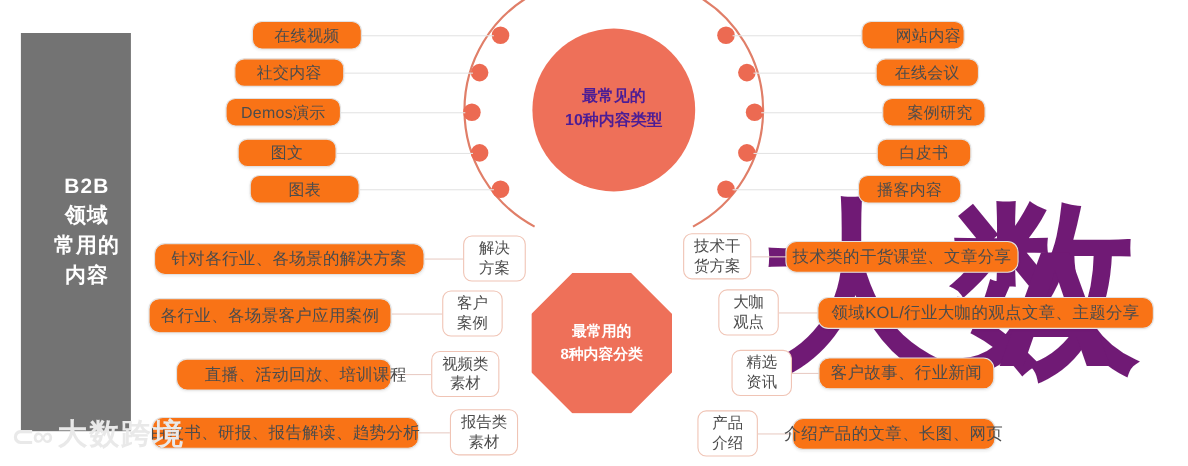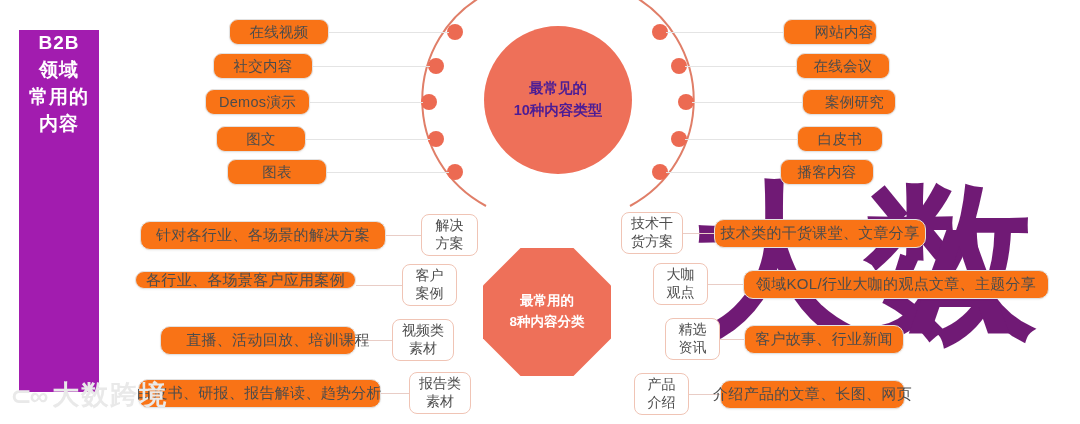--- a/index.html
+++ b/index.html
@@ -12,22 +12,22 @@
   #stage{position:relative;width:1080px;height:424px;overflow:hidden;background:#fff;}
 
   
   .wm{position:absolute;color:#701a75;font-weight:700;user-select:none;pointer-events:none;}
   .wm.w1{left:690px;top:150px;font-size:170px;letter-spacing:6px;transform:rotate(0deg);}
   .wm.w2{left:905px;top:195px;font-size:150px;}
 
   
   #sidebar{
     position:absolute;left:19px;top:30px;width:80px;height:362px;
-    background:#a21caf;
-    display:flex;justify-content:center;
+    background:#737373;
+    display:flex;align-items:center;justify-content:center;padding-left:20px;
   }
   #sidebar .stext{
     color:#ffffff;font-size:19px;font-weight:700;line-height:1.42;
     text-align:center;letter-spacing:1px;
   }
 
   
   .pill{
     position:absolute;box-sizing:border-box;
     background:#f97316;border:1px solid #e2e2e2;border-radius:9px;
@@ -197,21 +197,21 @@
   </div>
 
   <div class="conn" style="left:386px;top:235px;width:35px;"></div>
   <div class="conn" style="left:356px;top:285px;width:46px;"></div>
   <div class="conn" style="left:356px;top:340px;width:36px;"></div>
   <div class="conn" style="left:381px;top:393px;width:28px;"></div>
 
   <div class="pill desc" style="left:140px;top:221px;width:246px;height:29px;">
     <span>针对各行业、各场景的解决方案</span>
   </div>
-  <div class="pill desc" style="left:135px;top:271px;width:221px;height:18px;">
+  <div class="pill desc" style="left:135px;top:271px;width:221px;height:32px;">
     <span>各行业、各场景客户应用案例</span>
   </div>
   <div class="pill desc" style="left:160px;top:326px;width:196px;height:29px;padding-left:40px;">
     <span>直播、活动回放、培训课程</span>
   </div>
   <div class="pill desc" style="left:138px;top:379px;width:243px;height:29px;">
     <span>白皮书、研报、报告解读、趋势分析</span>
   </div>
 
   <div class="chip" style="left:621px;top:212px;width:62px;height:42px;">

